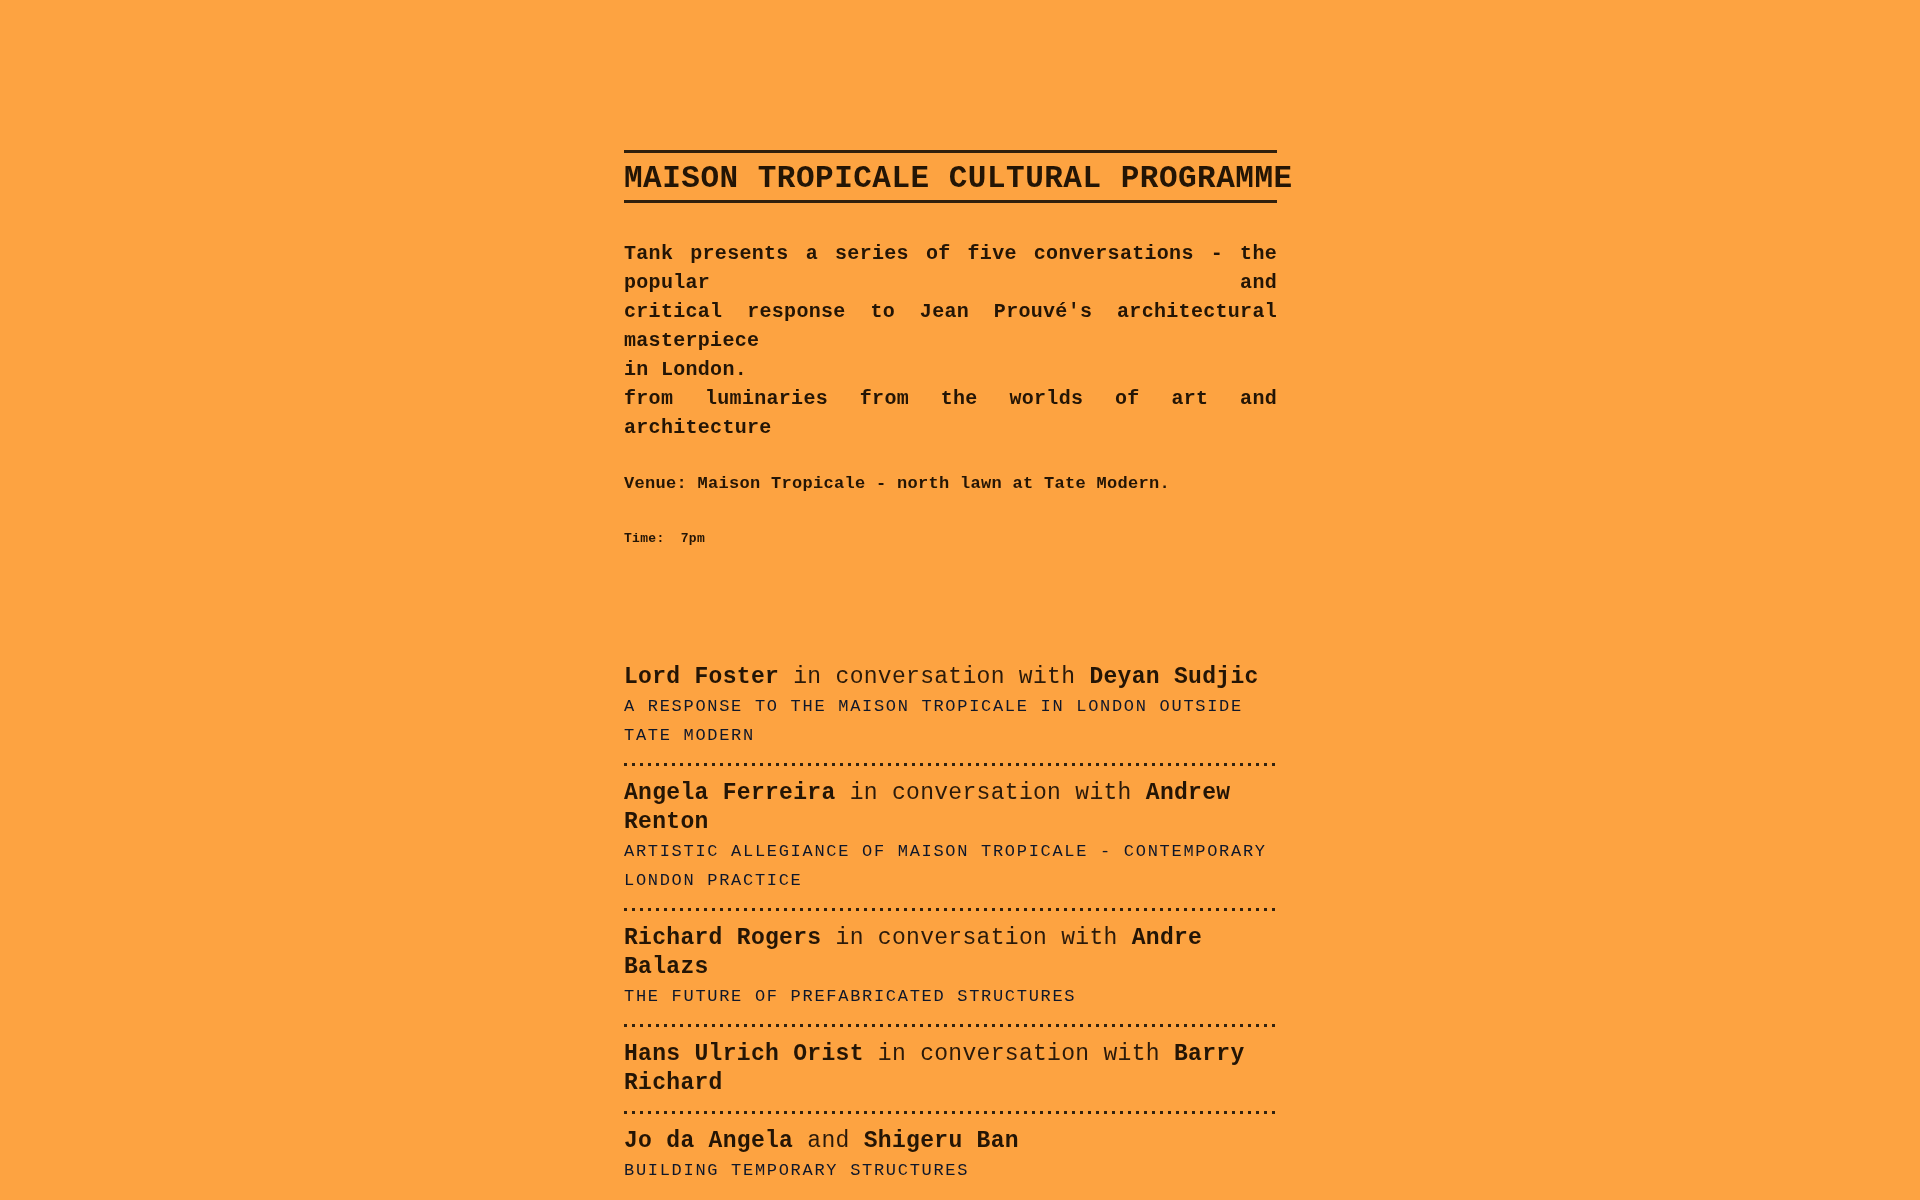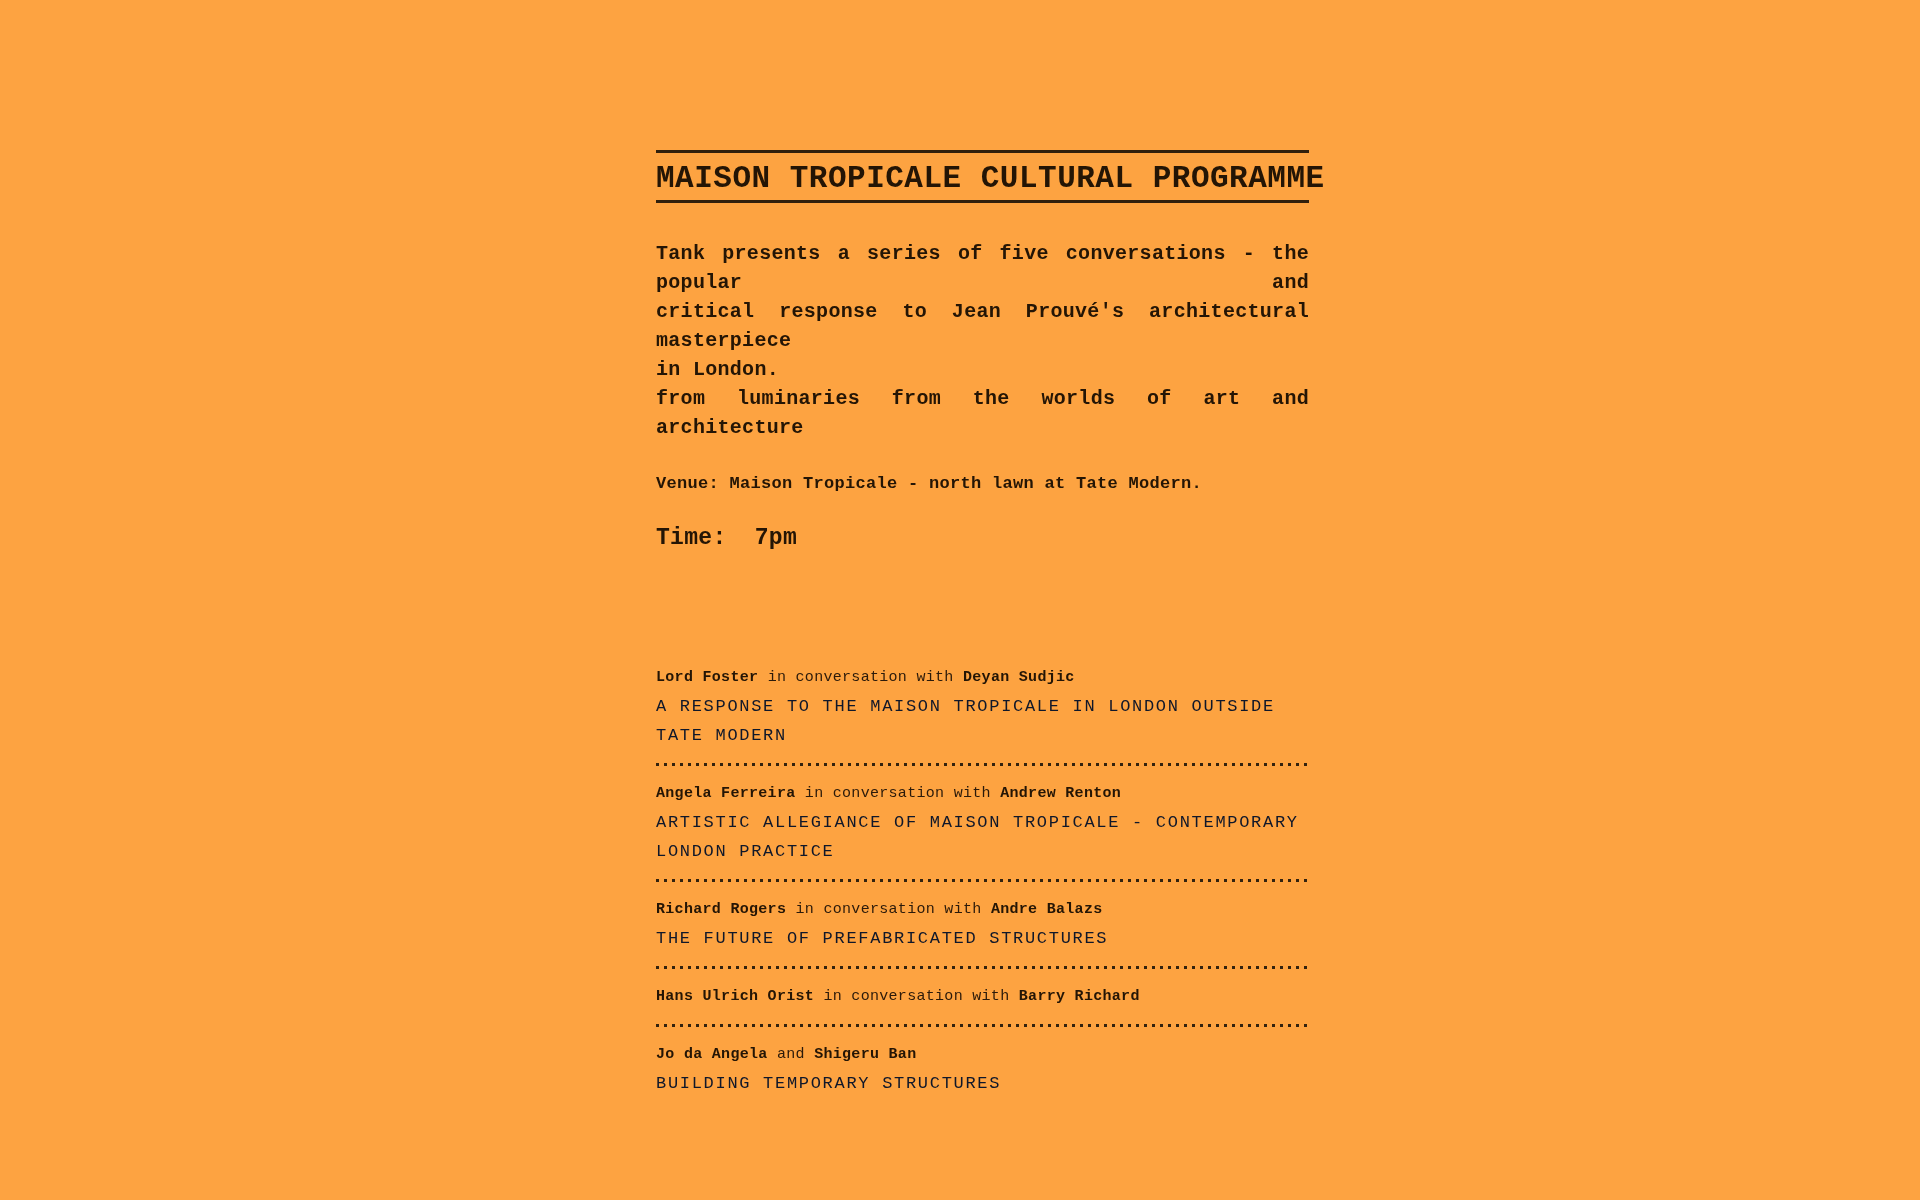--- a/index.html
+++ b/index.html
@@ -7,21 +7,21 @@
     padding: 0;
     width: 1920px;
     height: 1200px;
     overflow: hidden;
     background: #FDA341;
     font-family: "Liberation Mono", "DejaVu Sans Mono", monospace;
     color: #241505;
   }
   .sheet {
     position: absolute;
-    left: 656px;
+    left: 624px;
     top: 150px;
     width: 653px;
   }
   
   .title-block {
     border-top: 3px solid #31200C;
     border-bottom: 3px solid #31200C;
     padding: 9px 0 4px 0;
   }
   .title-block h1 {
@@ -52,32 +52,32 @@
   }
   .venue-line {
     margin-top: 27px;
     font-size: 17px;
     font-weight: bold;
     line-height: 29px;
     letter-spacing: 0.3px;
   }
   .time-line {
     margin-top: 26px;
-    font-size: 23px;
+    font-size: 13px;
     font-weight: bold;
     line-height: 29px;
     letter-spacing: 0.3px;
     white-space: pre;
   }
   
   .programme {
     margin-top: 110px;
   }
   .speakers-line {
-    font-size: 15px;
+    font-size: 23px;
     line-height: 29px;
     letter-spacing: 0.3px;
     color: #2B1A0A;
   }
   .speakers-line b {
     font-weight: bold;
     color: #241505;
   }
   .subtitle-line {
     font-size: 17px;

